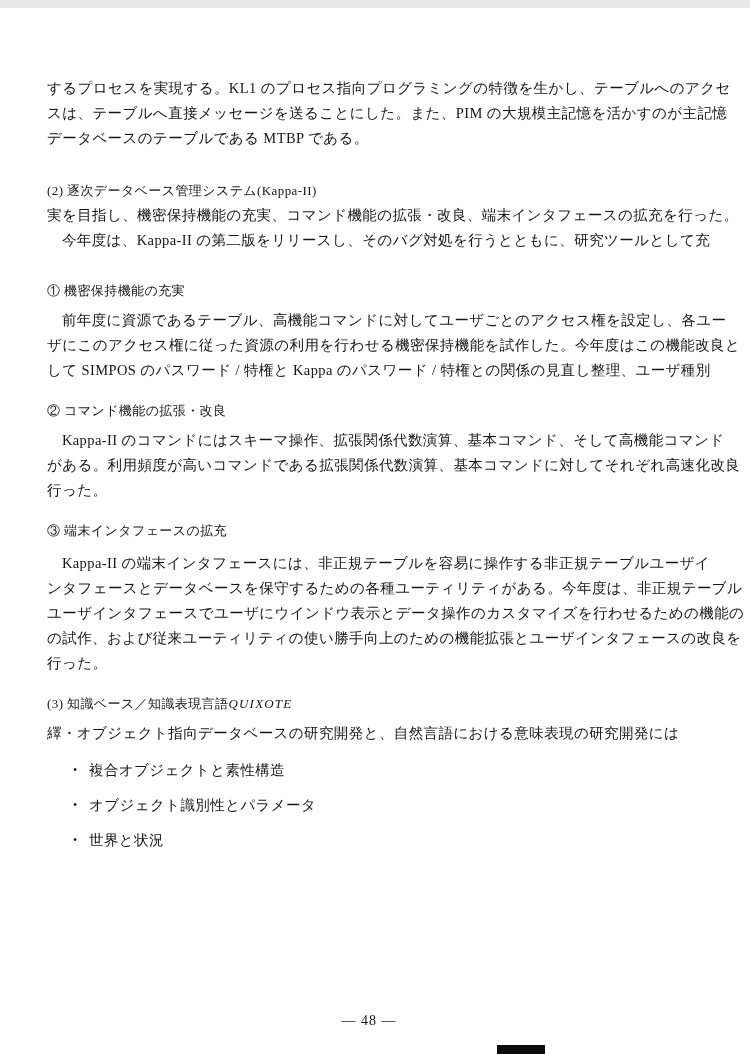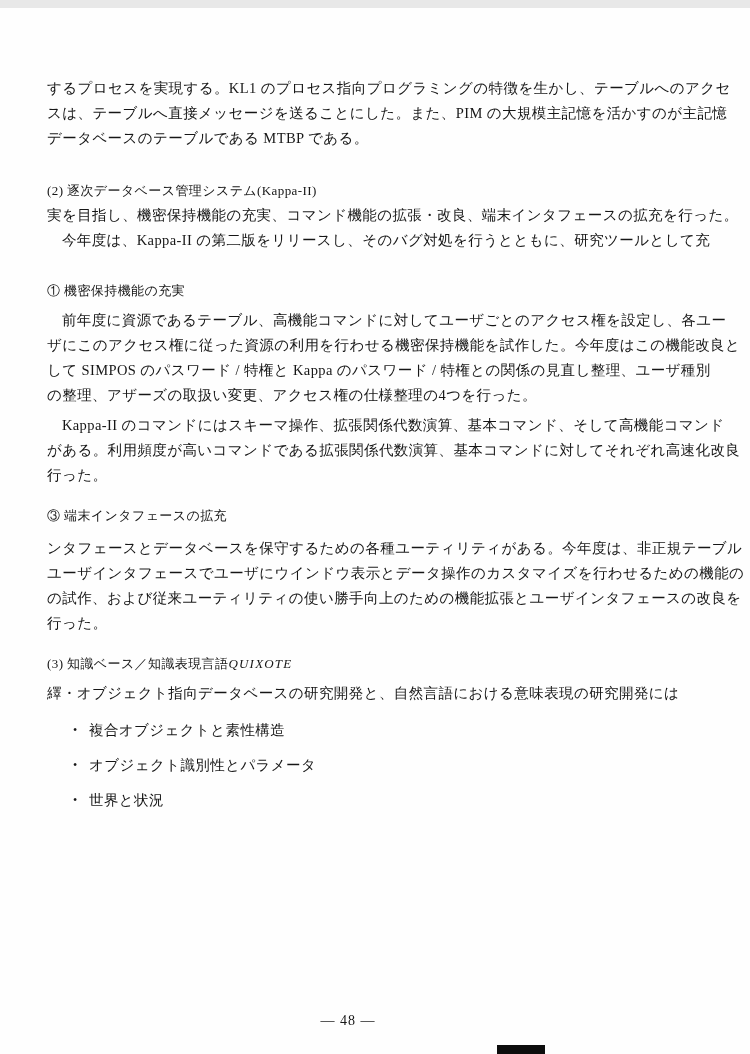--- a/index.html
+++ b/index.html
@@ -71,20 +71,21 @@
   .page-footer {
     position: absolute;
     top: 1000px;
     left: 0;
     width: 696px;
     text-align: center;
     font-size: 14px;
     font-weight: 500;
     line-height: 25px;
     letter-spacing: 1px;
+    padding-left: 21px;
   }
   .scan-artifact {
     position: absolute;
     left: 497px;
     top: 1037px;
     width: 48px;
     height: 13px;
     background: #0d0d0d;
   }
 </style>
@@ -106,33 +107,34 @@
         <div class="line">実を目指し、機密保持機能の充実、コマンド機能の拡張・改良、端末インタフェースの拡充を行った。</div>
         <div class="line">　今年度は、Kappa-II の第二版をリリースし、そのバグ対処を行うとともに、研究ツールとして充</div>
       </div>
 
     <h3 class="heading h-item1">① 機密保持機能の充実</h3>
 
     <div class="para p-sec">
         <div class="line">　前年度に資源であるテーブル、高機能コマンドに対してユーザごとのアクセス権を設定し、各ユー</div>
         <div class="line">ザにこのアクセス権に従った資源の利用を行わせる機密保持機能を試作した。今年度はこの機能改良と</div>
         <div class="line">して SIMPOS のパスワード / 特権と Kappa のパスワード / 特権との関係の見直し整理、ユーザ種別</div>
-        <div class="line">の整理、アザーズの取扱い変更、アクセス権の仕様整理の4つを行った。</div>
       </div>
 
+    <h3 class="heading h-item2">② コマンド機能の拡張・改良</h3>
 
     <div class="para p-sec">
         <div class="line">　Kappa-II のコマンドにはスキーマ操作、拡張関係代数演算、基本コマンド、そして高機能コマンド</div>
         <div class="line">がある。利用頻度が高いコマンドである拡張関係代数演算、基本コマンドに対してそれぞれ高速化改良</div>
         <div class="line">行った。</div>
       </div>
 
     <h3 class="heading h-item3">③ 端末インタフェースの拡充</h3>
 
     <div class="para p-term">
+        <div class="line">　Kappa-II の端末インタフェースには、非正規テーブルを容易に操作する非正規テーブルユーザイ</div>
         <div class="line">ンタフェースとデータベースを保守するための各種ユーティリティがある。今年度は、非正規テーブル</div>
         <div class="line">ユーザインタフェースでユーザにウインドウ表示とデータ操作のカスタマイズを行わせるための機能の</div>
         <div class="line">の試作、および従来ユーティリティの使い勝手向上のための機能拡張とユーザインタフェースの改良を</div>
         <div class="line">行った。</div>
       </div>
 
     <h2 class="heading h-sec3">
       <span>(3) 知識ベース／知識表現言語</span><span class="emph">QUIXOTE</span>
     </h2>
 

